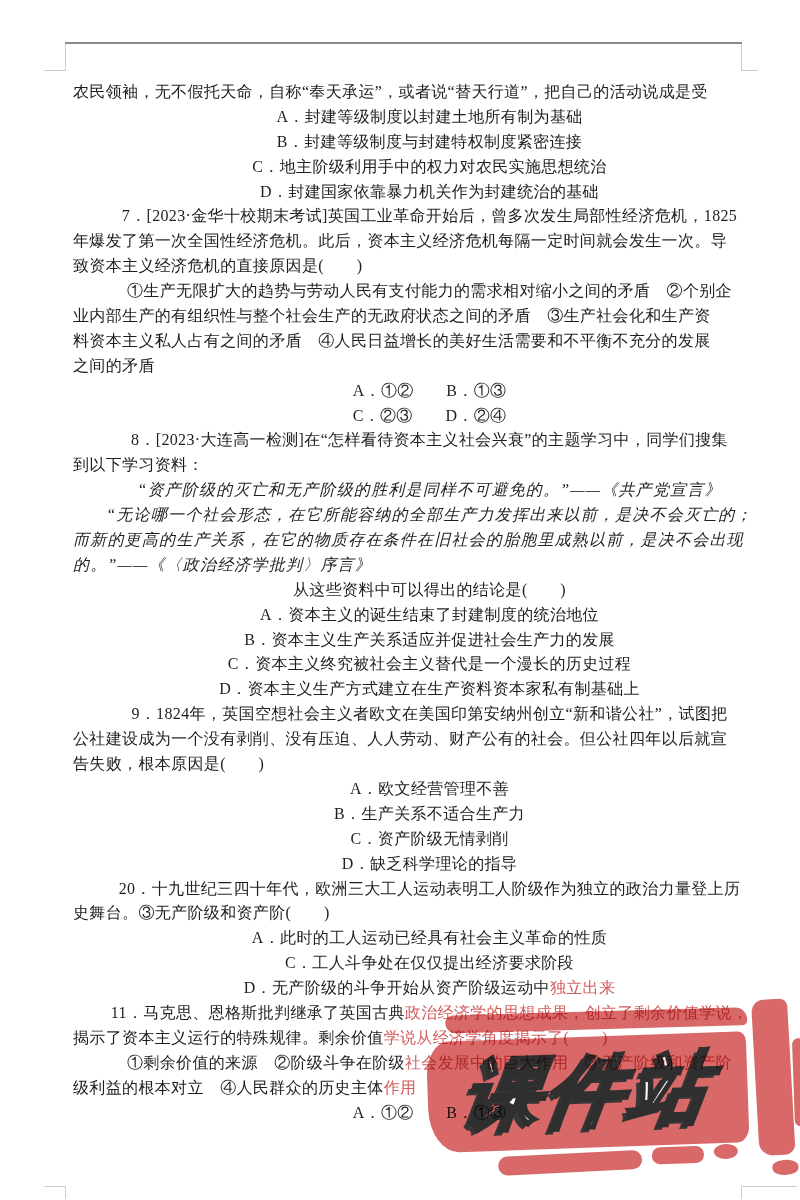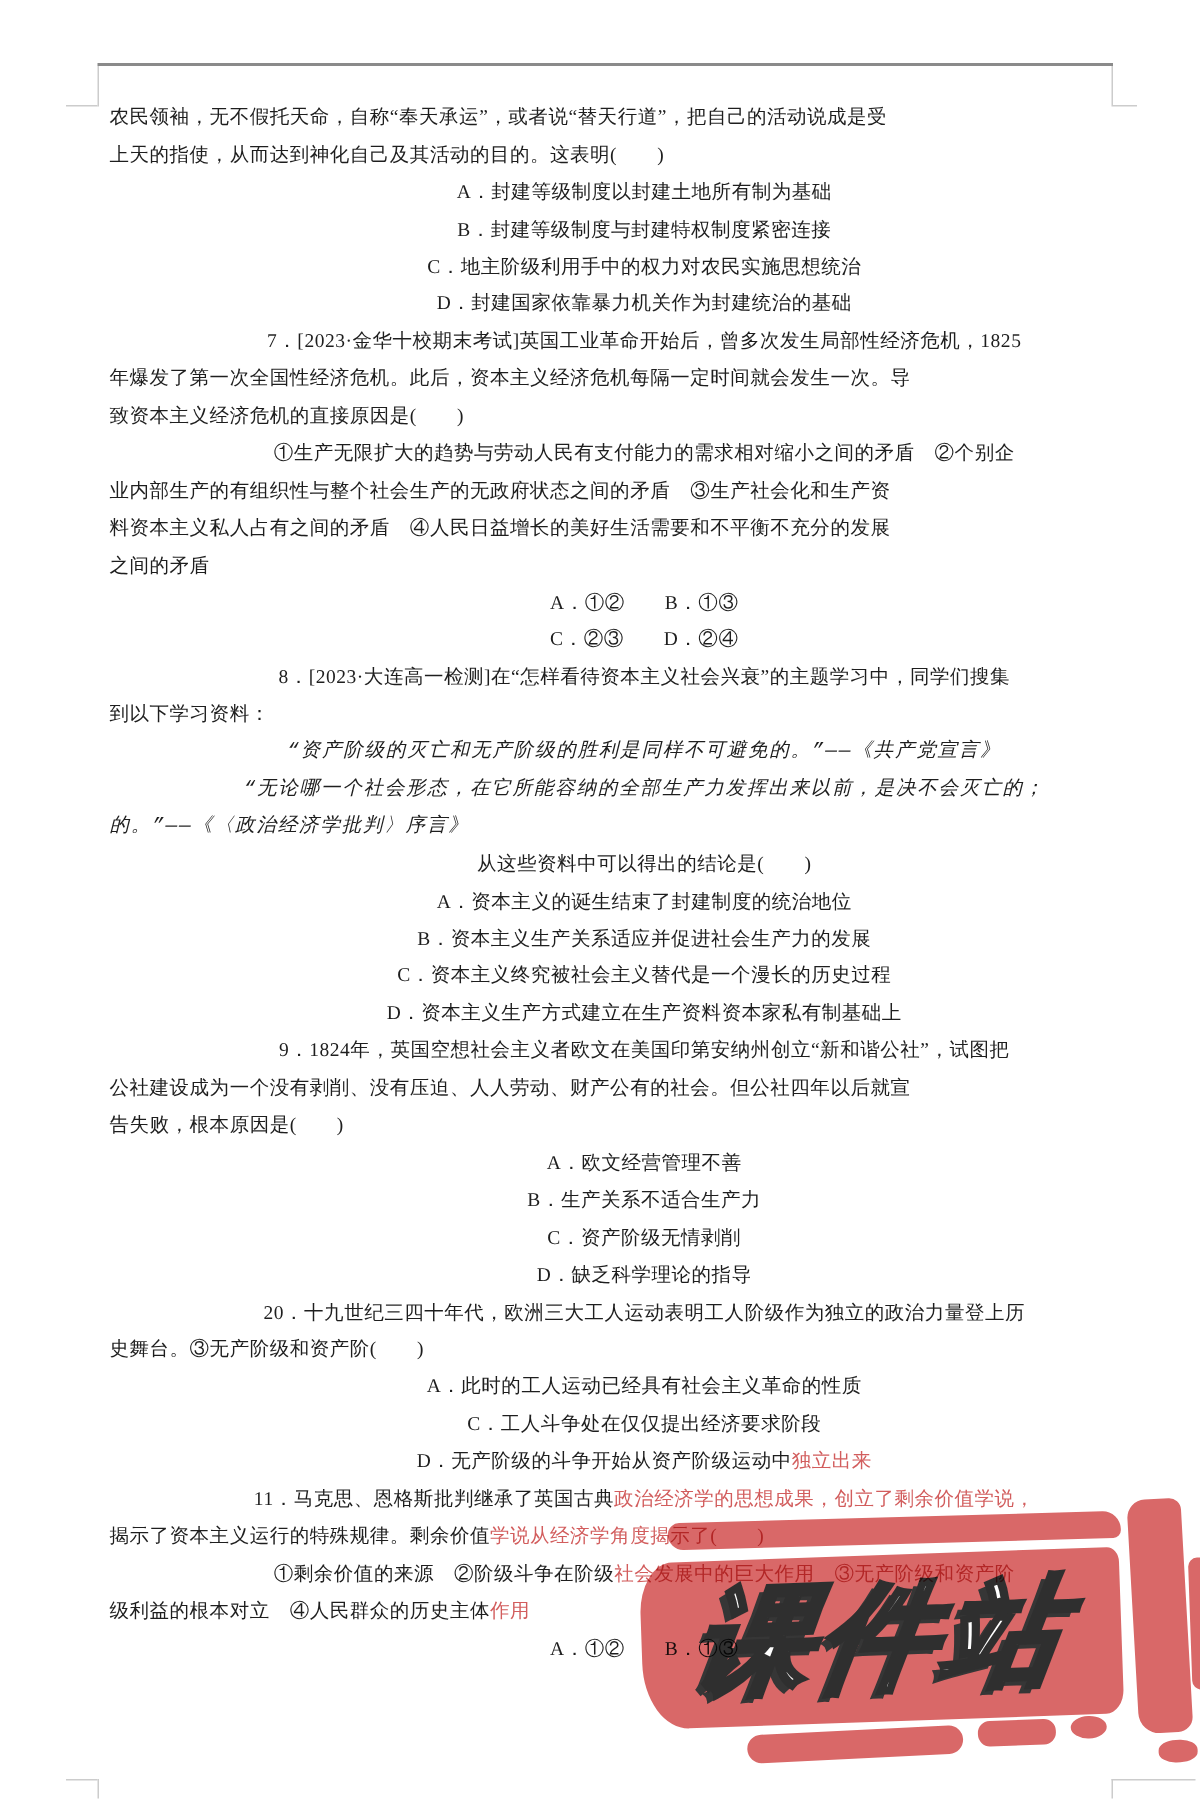--- a/index.html
+++ b/index.html
@@ -9,29 +9,29 @@
     position:relative;
     overflow:hidden;
     font-family:"Liberation Serif","DejaVu Serif",serif;
   }
   
   .rule { position:absolute; background:#8a8a8a; }
   .mark { position:absolute; background:#cccccc; }
 
   
   #doc {
-    position:absolute; left:73px; top:66px; width:680px;
+    position:absolute; left:73px; top:80px; width:680px;
     color:#1e1e1e;
-    font-size:13px;
+    font-size:16px;
     line-height:24.9px;
     letter-spacing:0.35px;
   }
   .line { height:24.9px; white-space:nowrap; }
   .line.ind { padding-left:33px;text-align:center; }
-  .line.kai { font-style:italic; letter-spacing:1.2px;font-family:Liberation Mono, monospace; }
+  .line.kai { font-style:italic; letter-spacing:1.2px; }
   .rd { color:#d25d5d; }
 
   
   .stamp {
     position:absolute; left:408px; top:1003px; width:402px; height:196px;
     transform:rotate(-2deg);
     mix-blend-mode:multiply;
     opacity:0.93;
     z-index:5;
     pointer-events:none;
@@ -70,38 +70,38 @@
 <div class="mark" style="left:44px;  top:70px;   width:21px; height:1px;"></div>
 <div class="mark" style="left:741px; top:44px;   width:1px;  height:27px;"></div>
 <div class="mark" style="left:742px; top:70px;   width:16px; height:1px;"></div>
 <div class="mark" style="left:44px;  top:1186px; width:21px; height:1px;"></div>
 <div class="mark" style="left:65px;  top:1186px; width:1px;  height:13px;"></div>
 <div class="mark" style="left:741px; top:1186px; width:56px; height:1px;"></div>
 <div class="mark" style="left:741px; top:1186px; width:1px;  height:13px;"></div>
 
 <div id="doc">
     <div class="line"><span>农民领袖，无不假托天命，自称“奉天承运”，或者说“替天行道”，把自己的活动说成是受</span></div>
-    <div class="line"><span>上天的指使，从而达到神化自己及其活动的目的。这表明(　　)</span></div>
     <div class="line ind"><span>A．封建等级制度以封建土地所有制为基础</span></div>
     <div class="line ind"><span>B．封建等级制度与封建特权制度紧密连接</span></div>
     <div class="line ind"><span>C．地主阶级利用手中的权力对农民实施思想统治</span></div>
     <div class="line ind"><span>D．封建国家依靠暴力机关作为封建统治的基础</span></div>
     <div class="line ind"><span>7．[2023·金华十校期末考试]英国工业革命开始后，曾多次发生局部性经济危机，1825</span></div>
     <div class="line"><span>年爆发了第一次全国性经济危机。此后，资本主义经济危机每隔一定时间就会发生一次。导</span></div>
     <div class="line"><span>致资本主义经济危机的直接原因是(　　)</span></div>
     <div class="line ind"><span>①生产无限扩大的趋势与劳动人民有支付能力的需求相对缩小之间的矛盾　②个别企</span></div>
     <div class="line"><span>业内部生产的有组织性与整个社会生产的无政府状态之间的矛盾　③生产社会化和生产资</span></div>
     <div class="line"><span>料资本主义私人占有之间的矛盾　④人民日益增长的美好生活需要和不平衡不充分的发展</span></div>
     <div class="line"><span>之间的矛盾</span></div>
     <div class="line ind"><span>A．①②　　B．①③</span></div>
     <div class="line ind"><span>C．②③　　D．②④</span></div>
     <div class="line ind"><span>8．[2023·大连高一检测]在“怎样看待资本主义社会兴衰”的主题学习中，同学们搜集</span></div>
     <div class="line"><span>到以下学习资料：</span></div>
     <div class="line ind kai"><span>“资产阶级的灭亡和无产阶级的胜利是同样不可避免的。”——《共产党宣言》</span></div>
     <div class="line ind kai"><span>“无论哪一个社会形态，在它所能容纳的全部生产力发挥出来以前，是决不会灭亡的；</span></div>
+    <div class="line kai"><span>而新的更高的生产关系，在它的物质存在条件在旧社会的胎胞里成熟以前，是决不会出现</span></div>
     <div class="line kai"><span>的。”——《〈政治经济学批判〉序言》</span></div>
     <div class="line ind"><span>从这些资料中可以得出的结论是(　　)</span></div>
     <div class="line ind"><span>A．资本主义的诞生结束了封建制度的统治地位</span></div>
     <div class="line ind"><span>B．资本主义生产关系适应并促进社会生产力的发展</span></div>
     <div class="line ind"><span>C．资本主义终究被社会主义替代是一个漫长的历史过程</span></div>
     <div class="line ind"><span>D．资本主义生产方式建立在生产资料资本家私有制基础上</span></div>
     <div class="line ind"><span>9．1824年，英国空想社会主义者欧文在美国印第安纳州创立“新和谐公社”，试图把</span></div>
     <div class="line"><span>公社建设成为一个没有剥削、没有压迫、人人劳动、财产公有的社会。但公社四年以后就宣</span></div>
     <div class="line"><span>告失败，根本原因是(　　)</span></div>
     <div class="line ind"><span>A．欧文经营管理不善</span></div>

